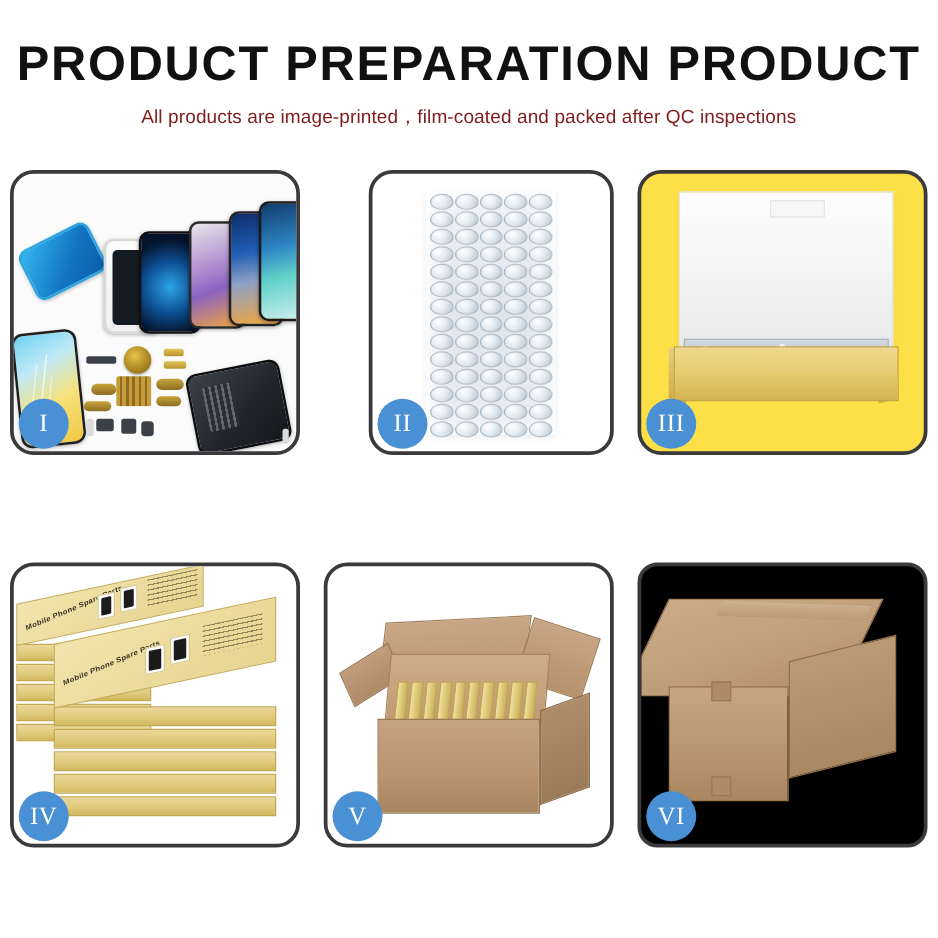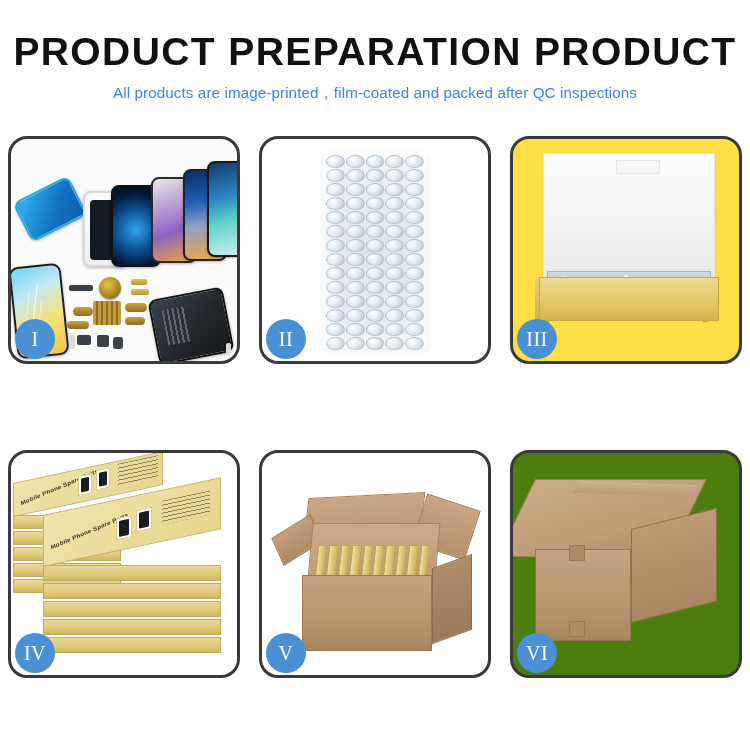--- a/index.html
+++ b/index.html
@@ -18,21 +18,21 @@
     font-weight:700;
     letter-spacing:1.4px;
     color:#111111;
     line-height:1.12;
     white-space:nowrap;
   }
   .subtitle {
     margin-top:9px;
     font-size:15.2px;
     font-weight:400;
-    color:#3b82f6;
+    color:#7f1d1d;
     letter-spacing:.1px;
     white-space:nowrap;
   }
 
   
   .grid {
     position:absolute;
     left:8px; top:136px;
     width:734px; height:548px;
     display:grid;
@@ -152,21 +152,21 @@
   }
   .part.gold { background:linear-gradient(#e3c35a,#b8952c); }
   .part.grid3 {
     background:repeating-linear-gradient(90deg,#c79a3a 0 3px,#8e6c1f 3px 5px),
                repeating-linear-gradient(0deg,#c79a3a 0 3px,#8e6c1f 3px 5px);
   }
   .part.flex { background:linear-gradient(#c8a43e,#8d6d22); border-radius:6px; }
   .part.white { background:#dcdcdc; }
 
   
-  .p2 { background:#ffffff; }
+  .p2 { background:#ffffff;margin-left:36px; }
   .wrapsheet {
     position:absolute;
     left:50%; top:50%;
     transform:translate(-50%,-50%);
     width:104px; height:196px;
     background:linear-gradient(180deg,#eef2f5,#dfe6ec 50%,#e9eef2);
     box-shadow:0 0 16px 8px rgba(255,255,255,.95) inset,
                0 2px 6px rgba(0,0,0,.08);
   }
   .bubbles {
@@ -323,21 +323,21 @@
     overflow:hidden;
   }
   .c5goods span {
     flex:1;
     background:linear-gradient(90deg,#f1e0a1,#ddc777 55%,#cbb35c);
     border:1px solid #c0a64e;
     border-radius:1px;
   }
 
   
-  .p6 { background:#4d7c0f; }
+  .p6 { background:#000000;border-radius:16px; }
   .c6top {
     position:absolute; left:22px; top:26px;
     width:172px; height:78px;
     background:linear-gradient(160deg,#cbab88,#bf9d78 60%,#b08d68);
     border:1px solid #a2805c;
     transform:skewX(-26deg);
     transform-origin:left top;
   }
   .c6tape {
     position:absolute; left:62px; top:30px;

